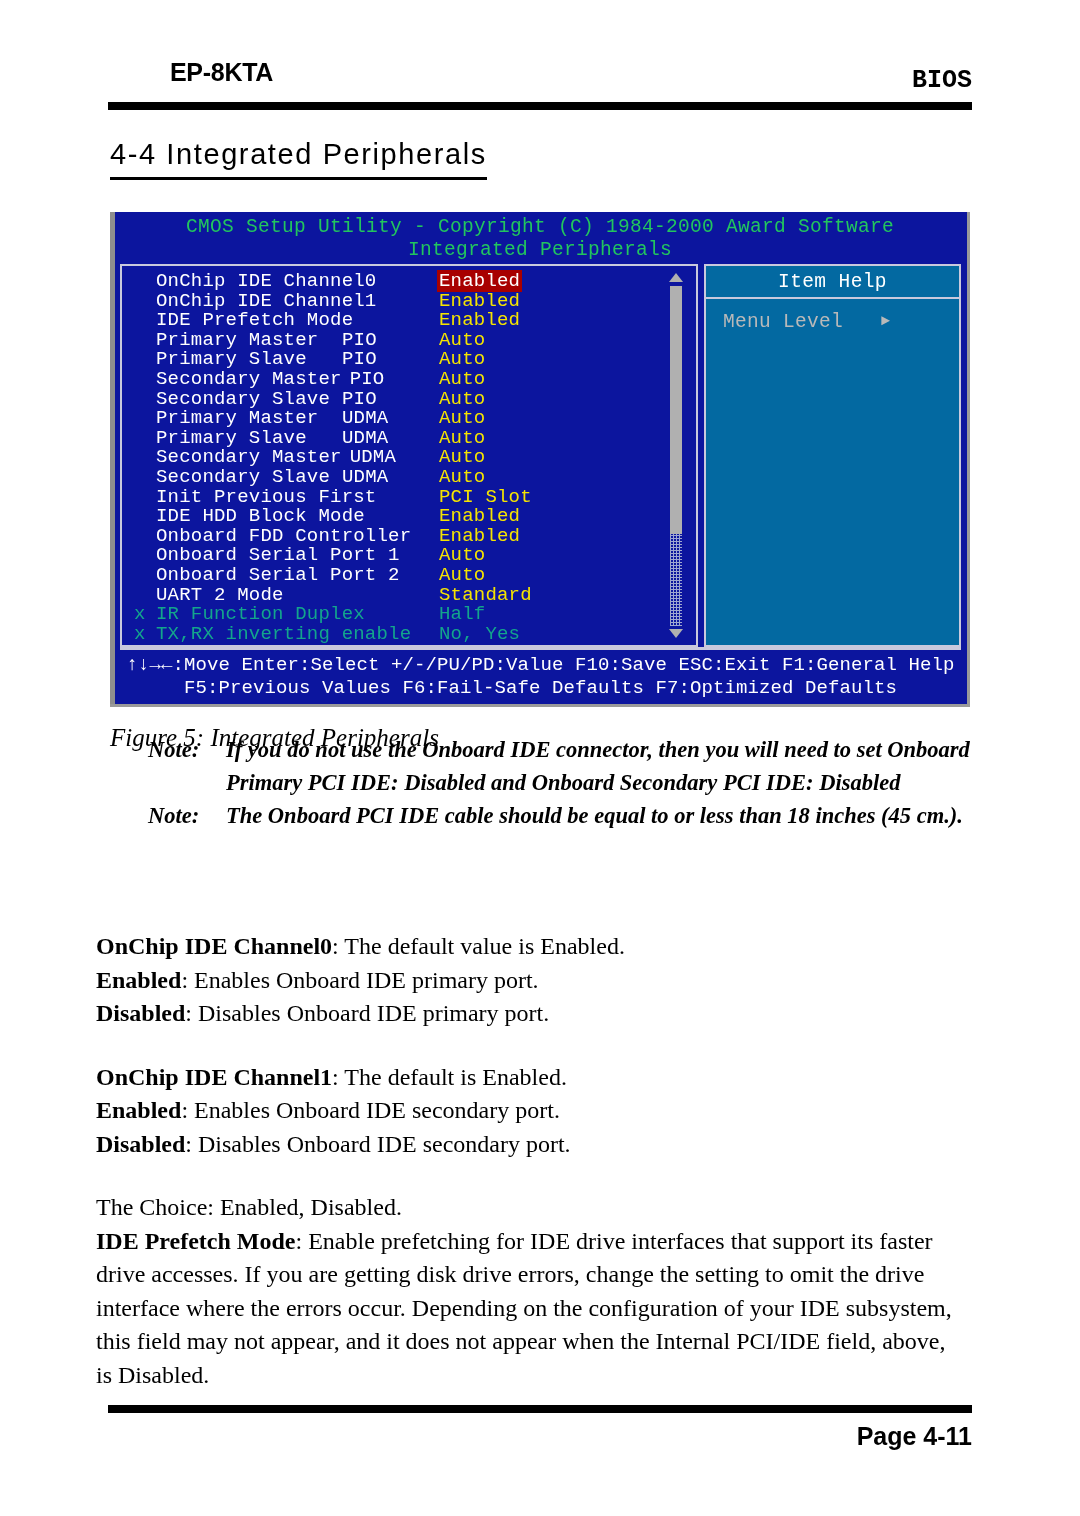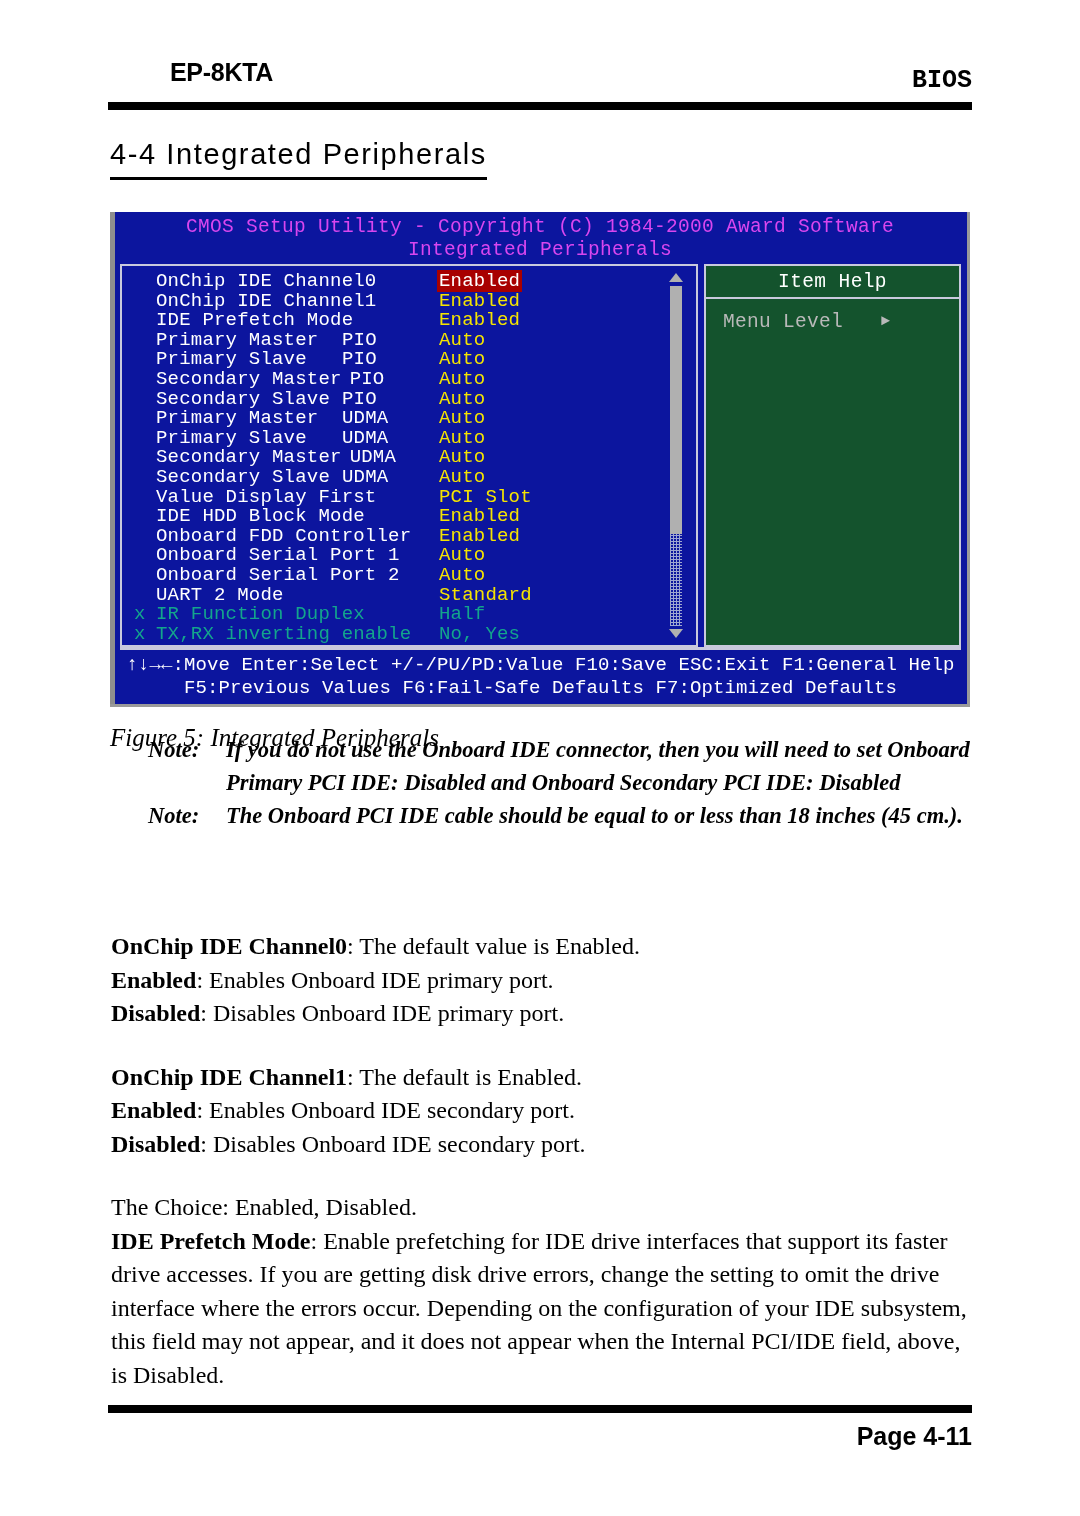--- a/index.html
+++ b/index.html
@@ -82,21 +82,21 @@
     left: 0; top: 0; bottom: 0;
     width: 5px;
     background: #8e8e8e;
   }
   .bios-title {
     position: absolute;
     left: 6px;
     top: 4px;
     right: 3px;
     text-align: center;
-    color: #d946ef;
+    color: #22c55e;
     font-size: 19.5px;
     line-height: 23px;
     letter-spacing: 0.3px;
   }
   .bios-title .line2 { display: block; }
 
   
   .bios-body {
     position: absolute;
     left: 10px;
@@ -114,21 +114,21 @@
     background: #0c159e;
     box-sizing: border-box;
   }
   .panel-help {
     position: absolute;
     left: 584px;
     right: 0;
     top: 0;
     bottom: 0;
     border: 2px solid #c9c9dd;
-    background: #14532d;
+    background: #0369a1;
     box-sizing: border-box;
   }
   .help-title {
     color: #ffffff;
     font-size: 19.5px;
     text-align: center;
     padding: 5px 0 4px 0;
     border-bottom: 2px solid #c9c9dd;
     letter-spacing: 0.4px;
   }
@@ -281,21 +281,21 @@
   }
   .note .note-tag {
     position: absolute;
     left: 0;
     top: 0;
   }
 
   
   .body-text {
     position: absolute;
-    left: 111px;
+    left: 96px;
     top: 930px;
     width: 862px;
     font-family: "Liberation Serif", serif;
     font-size: 24px;
     line-height: 33.5px;
   }
   .body-text p { margin: 0; }
   .body-text .gap { height: 30px; }
   .body-text b { font-weight: bold; }
   .para { text-align: left; }
@@ -391,21 +391,21 @@
             <span class="opt-label"><span>Secondary Master</span><span class="sub" style="padding-left: 8px;">UDMA</span></span>
             <span class="opt-value">Auto</span>
           </div>
           <div class="opt-row">
             <span class="opt-pre"></span>
             <span class="opt-label"><span>Secondary Slave</span><span class="sub" style="padding-left: 11.9688px;">UDMA</span></span>
             <span class="opt-value">Auto</span>
           </div>
           <div class="opt-row">
             <span class="opt-pre"></span>
-            <span class="opt-label"><span>Value Display First</span></span>
+            <span class="opt-label"><span>Init Previous First</span></span>
             <span class="opt-value">PCI Slot</span>
           </div>
           <div class="opt-row">
             <span class="opt-pre"></span>
             <span class="opt-label"><span>IDE HDD Block Mode</span></span>
             <span class="opt-value">Enabled</span>
           </div>
           <div class="opt-row">
             <span class="opt-pre"></span>
             <span class="opt-label"><span>Onboard FDD Controller</span></span>

